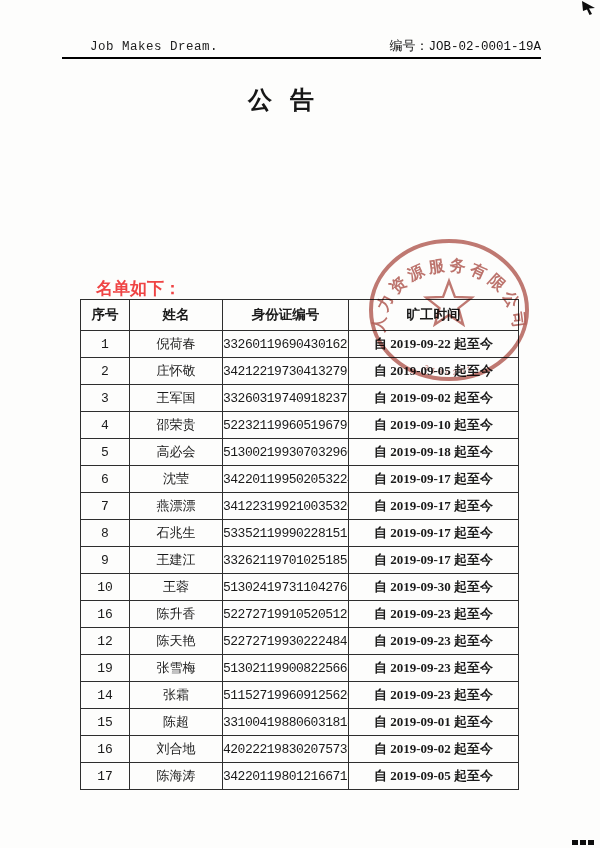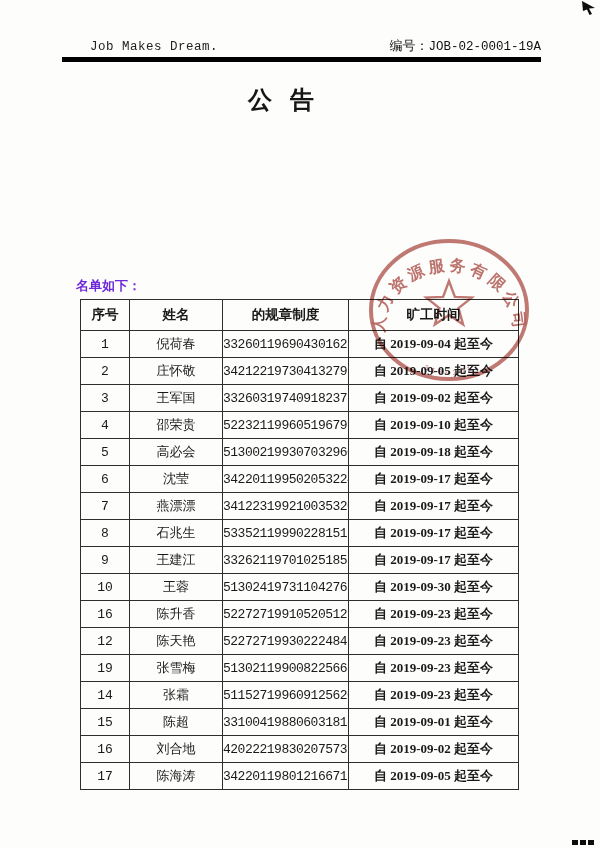--- a/index.html
+++ b/index.html
@@ -6,21 +6,21 @@
   body{
     width:600px;height:848px;position:relative;overflow:hidden;
     background:#fdfdfc;color:#1c1c1c;
     font-family:"Liberation Serif","DejaVu Serif",serif;
   }
   .scan-page{position:absolute;inset:0;}
 
   
   .doc-header{
     position:absolute;left:62px;top:32px;width:479px;height:25px;
-    border-bottom:5px solid #000000;
+    border-bottom:2px solid #000000;
     display:flex;justify-content:space-between;align-items:flex-end;
   }
   .motto{
     font-family:"Liberation Mono","DejaVu Sans Mono",monospace;
     font-size:12.5px;letter-spacing:.5px;padding-left:28px;padding-bottom:3px;color:#222;
   }
   .doc-no{
     font-size:13px;padding-bottom:2px;color:#111;
     font-family:"Liberation Serif","DejaVu Serif",serif;
   }
@@ -32,22 +32,22 @@
     font-size:24px;font-weight:bold;letter-spacing:6px;color:#161616;
   }
 
   
   .doc-body{
     position:absolute;left:62px;top:121px;width:479px;
     font-size:16px;line-height:36px;text-align:justify;text-justify:inter-ideograph;
     text-indent:2em;color:#1b1b1b;letter-spacing:.2px;
   }
   .list-intro{
-    position:absolute;left:76px;top:277px;
-    font-size:13px;font-weight:bold;color:#6d28d9;
+    position:absolute;left:96px;top:277px;
+    font-size:17px;font-weight:bold;color:#ef4444;
   }
 
   
   table.roster{
     position:absolute;left:80px;top:299px;width:438px;
     border-collapse:collapse;table-layout:fixed;
   }
   table.roster th,table.roster td{
     border:1.2px solid #2e2e2e;text-align:center;vertical-align:middle;
     padding:0;overflow:hidden;white-space:nowrap;
@@ -100,30 +100,30 @@
     <colgroup>
       <col class="c-idx">
         <col class="c-name">
         <col class="c-id">
         <col class="c-period">
     </colgroup>
     <thead>
         <tr>
           <th>序号</th>
           <th>姓名</th>
-          <th>的规章制度</th>
+          <th>身份证编号</th>
           <th>旷工时间</th>
         </tr>
       </thead>
     <tbody>
         <tr>
           <td class="cell-idx">1</td>
           <td class="cell-name">倪荷春</td>
           <td class="cell-id">332601196904301629</td>
-          <td class="cell-period">自 2019-09-04 起至今</td>
+          <td class="cell-period">自 2019-09-22 起至今</td>
         </tr>
         <tr>
           <td class="cell-idx">2</td>
           <td class="cell-name">庄怀敬</td>
           <td class="cell-id">342122197304132797</td>
           <td class="cell-period">自 2019-09-05 起至今</td>
         </tr>
         <tr>
           <td class="cell-idx">3</td>
           <td class="cell-name">王军国</td>

